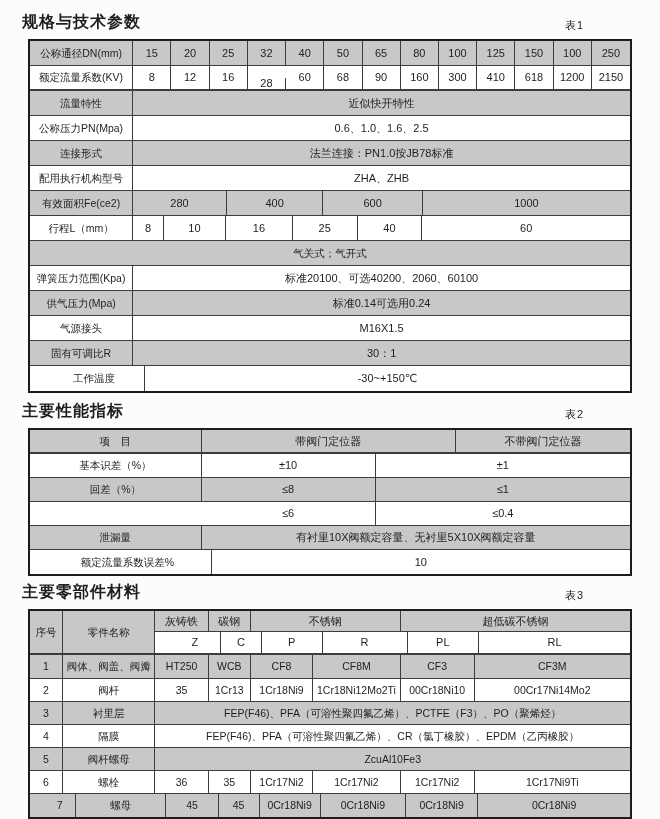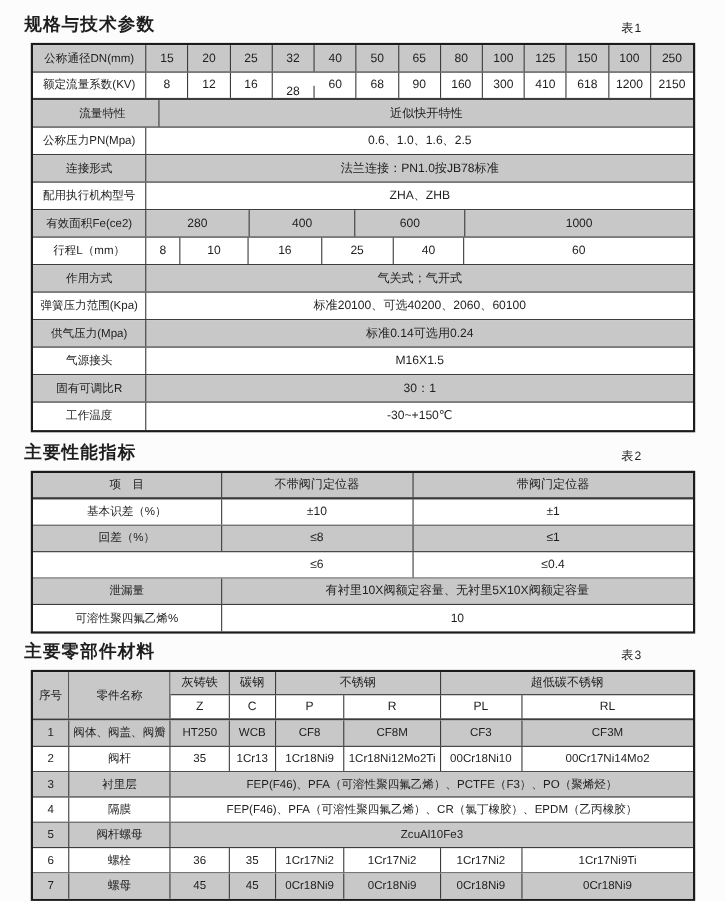--- a/index.html
+++ b/index.html
@@ -18,21 +18,21 @@
   .sec2{margin-top:9px;}
   .sec3{margin-top:7px;}
   .sec-head{
     display:flex;justify-content:space-between;align-items:flex-end;
     margin:0 48px 6px -6px;height:20px;
   }
   .sec-title{font-size:16px;font-weight:bold;letter-spacing:1px;}
   .sec-tag{font-size:11px;letter-spacing:1px;}
   .tbl{border:2px solid var(--outer);background:#fff;}
   .trow{display:flex;height:var(--rh,25px);border-bottom:1px solid var(--line);align-items:stretch;}
-  .trow:last-child{border-bottom:0;}
+  .trow:last-child{border-bottom:0;padding-left:14px;}
   .trow.thick{border-bottom-width:2px;}
   .trow.shaded{background:var(--shaded);}
   .tcell{
     display:flex;align-items:center;justify-content:center;
     border-right:1px solid var(--line);
     font-size:11px;line-height:1;
     padding:0 2px;overflow:hidden;white-space:nowrap;
   }
   .tcell:last-child{border-right:0;}
   .tcell.fx{flex:1;}
@@ -88,21 +88,21 @@
           <div class="tcell" style="width: 6.37%;">68</div>
           <div class="tcell" style="width: 6.37%;">90</div>
           <div class="tcell" style="width: 6.37%;">160</div>
           <div class="tcell" style="width: 6.37%;">300</div>
           <div class="tcell" style="width: 6.37%;">410</div>
           <div class="tcell" style="width: 6.37%;">618</div>
           <div class="tcell" style="width: 6.37%;">1200</div>
           <div class="tcell fx">2150</div>
         </div>
         <div class="trow shaded">
-          <div class="tcell" style="width: 17.2%; margin-left: 12px;">流量特性</div>
+          <div class="tcell" style="width: 17.2%;">流量特性</div>
           <div class="tcell fx">近似快开特性</div>
         </div>
         <div class="trow">
           <div class="tcell" style="width: 17.2%;">公称压力PN(Mpa)</div>
           <div class="tcell fx">0.6、1.0、1.6、2.5</div>
         </div>
         <div class="trow shaded">
           <div class="tcell" style="width: 17.2%;">连接形式</div>
           <div class="tcell fx">法兰连接：PN1.0按JB78标准</div>
         </div>
@@ -120,21 +120,20 @@
         <div class="trow">
           <div class="tcell" style="width: 17.2%;">行程L（mm）</div>
           <div class="tcell" style="width: 5.1%;">8</div>
           <div class="tcell" style="width: 10.4%;">10</div>
           <div class="tcell" style="width: 11.1%;">16</div>
           <div class="tcell" style="width: 10.8%;">25</div>
           <div class="tcell" style="width: 10.8%;">40</div>
           <div class="tcell fx">60</div>
         </div>
         <div class="trow shaded">
-          <div class="tcell" style="width: 17.2%;">作用方式</div>
           <div class="tcell fx">气关式；气开式</div>
         </div>
         <div class="trow">
           <div class="tcell" style="width: 17.2%;">弹簧压力范围(Kpa)</div>
           <div class="tcell fx">标准20100、可选40200、2060、60100</div>
         </div>
         <div class="trow shaded">
           <div class="tcell" style="width: 17.2%;">供气压力(Mpa)</div>
           <div class="tcell fx">标准0.14可选用0.24</div>
         </div>
@@ -154,22 +153,22 @@
   </div>
 
   <div class="section sec2">
     <div class="sec-head">
       <span class="sec-title">主要性能指标</span>
       <span class="sec-tag">表2</span>
     </div>
     <div class="tbl t2">
         <div class="trow shaded thick">
           <div class="tcell" style="width: 28.6%;">项　目</div>
+          <div class="tcell fx">带阀门定位器</div>
           <div class="tcell" style="width: 29%;">不带阀门定位器</div>
-          <div class="tcell fx">带阀门定位器</div>
         </div>
         <div class="trow">
           <div class="tcell" style="width: 28.6%;">基本识差（%）</div>
           <div class="tcell" style="width: 29%;">±10</div>
           <div class="tcell fx">±1</div>
         </div>
         <div class="trow shaded">
           <div class="tcell" style="width: 28.6%;">回差（%）</div>
           <div class="tcell" style="width: 29%;">≤8</div>
           <div class="tcell fx">≤1</div>
@@ -177,21 +176,21 @@
         <div class="trow">
           <div class="tcell" style="width: 28.6%; margin-top: 45px;">死区（%）</div>
           <div class="tcell" style="width: 29%;">≤6</div>
           <div class="tcell fx">≤0.4</div>
         </div>
         <div class="trow shaded">
           <div class="tcell" style="width: 28.6%;">泄漏量</div>
           <div class="tcell fx">有衬里10X阀额定容量、无衬里5X10X阀额定容量</div>
         </div>
         <div class="trow">
-          <div class="tcell" style="width: 28.6%;">可溶性聚四氟乙烯%</div>
+          <div class="tcell" style="width: 28.6%;">额定流量系数误差%</div>
           <div class="tcell fx">10</div>
         </div>
       </div>
   </div>
 
   <div class="section sec3">
     <div class="sec-head">
       <span class="sec-title">主要零部件材料</span>
       <span class="sec-tag">表3</span>
     </div>

